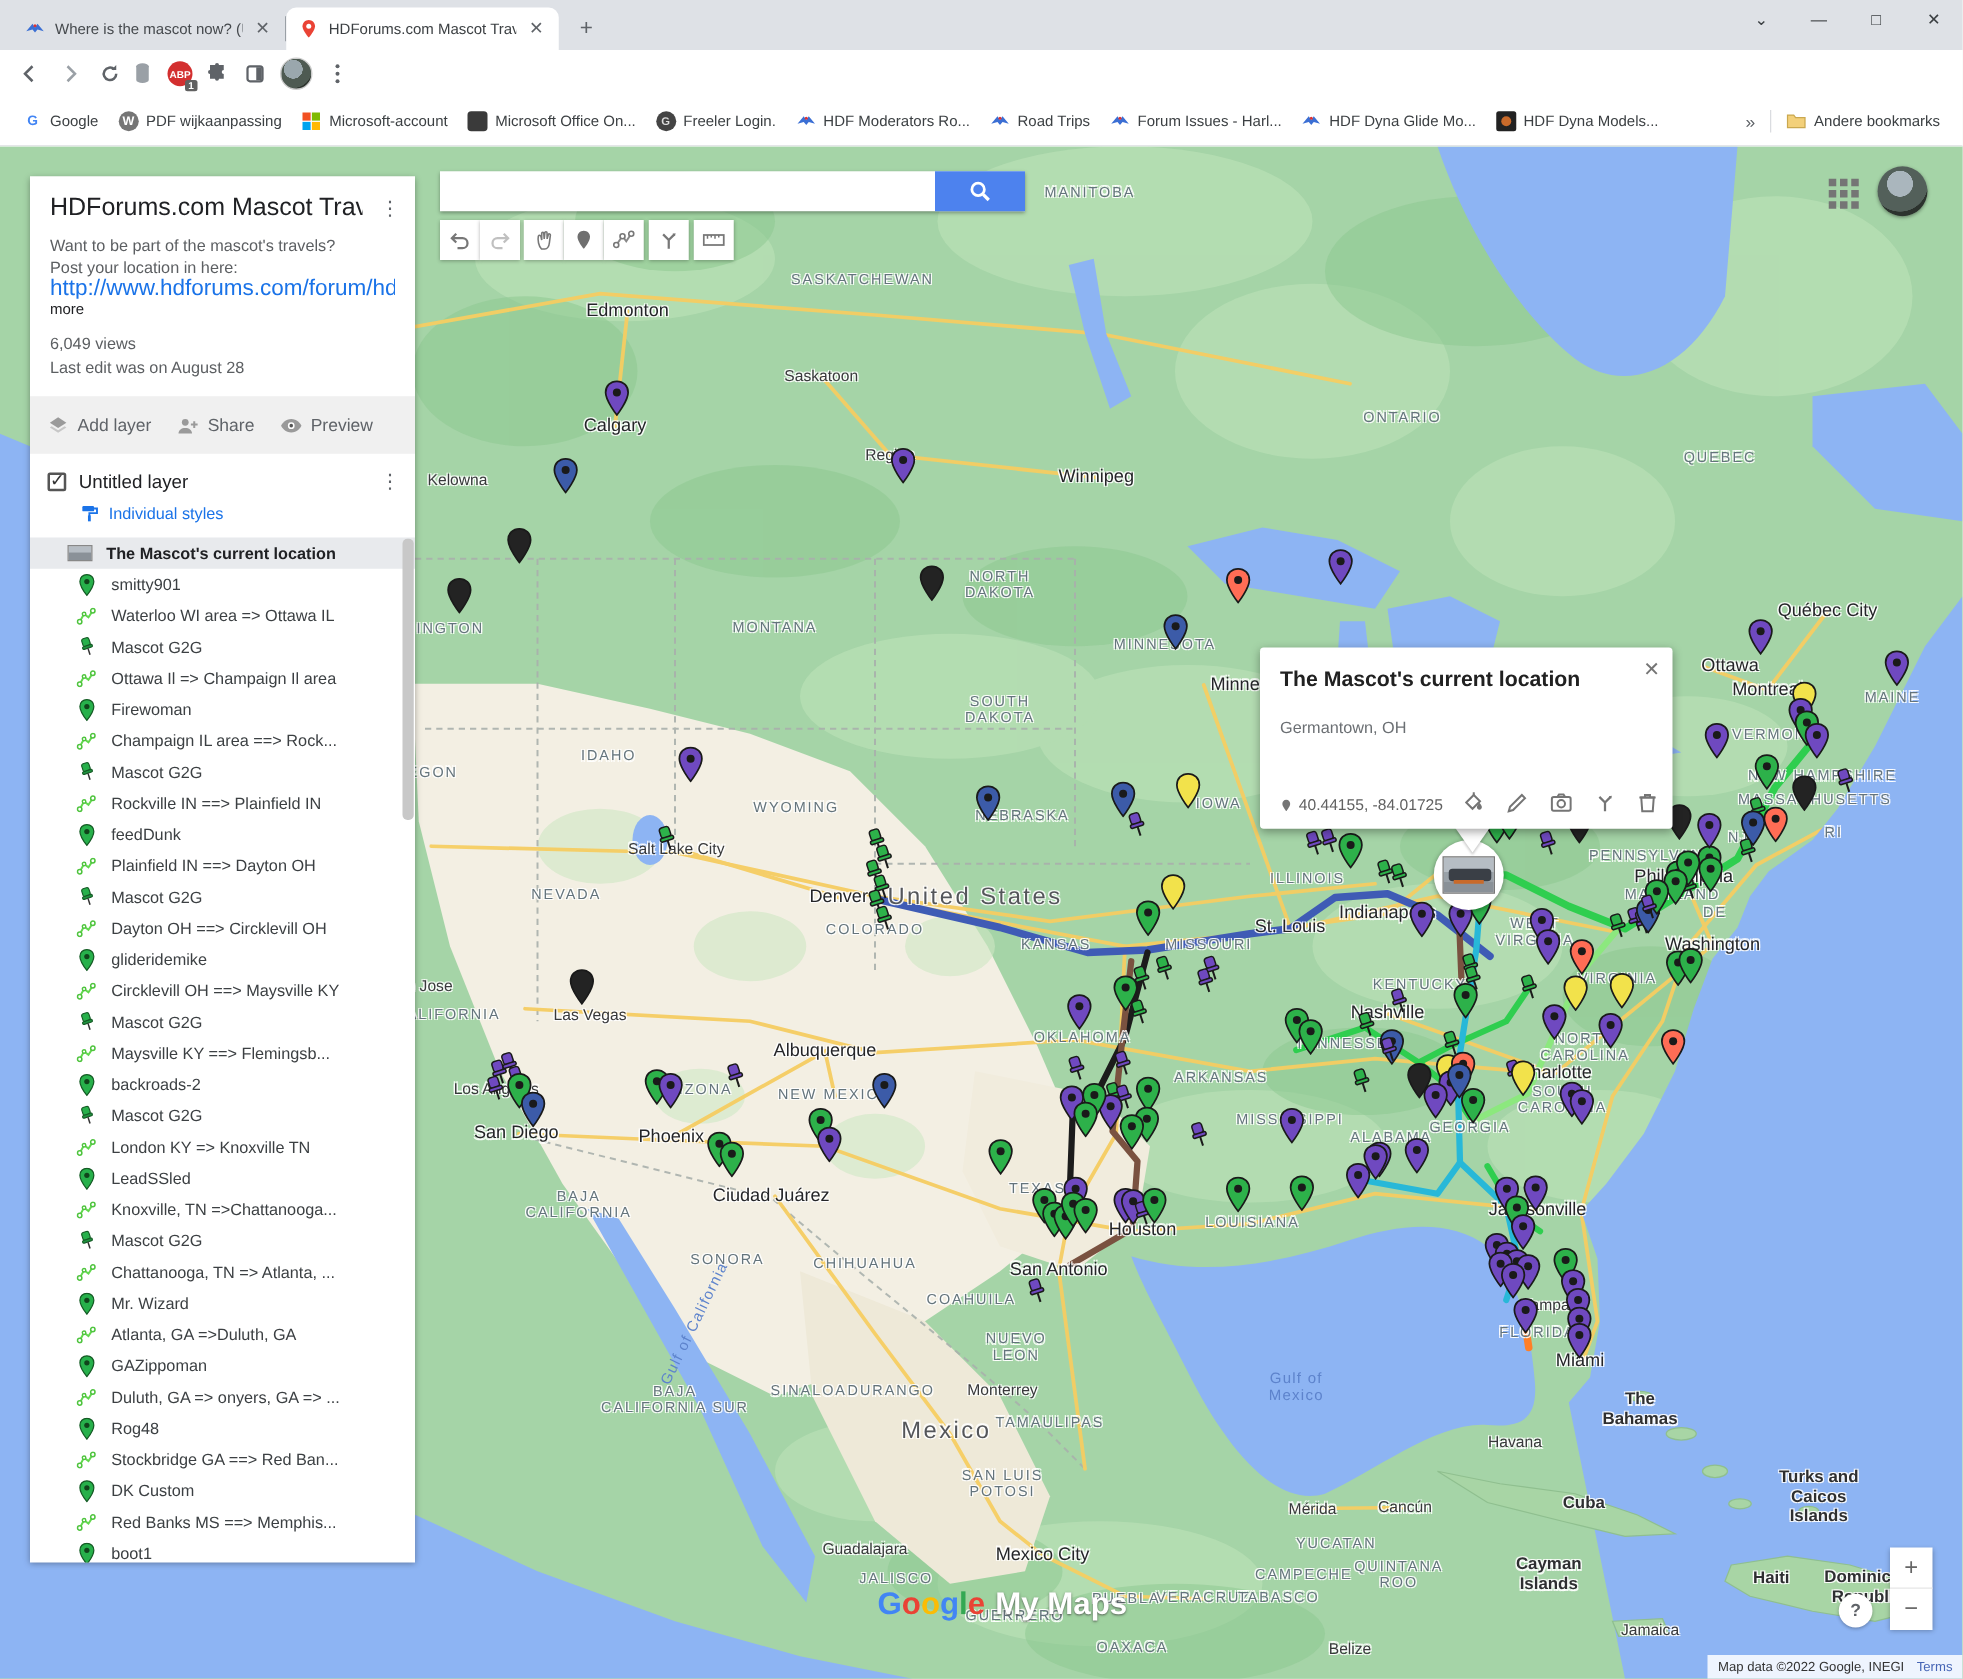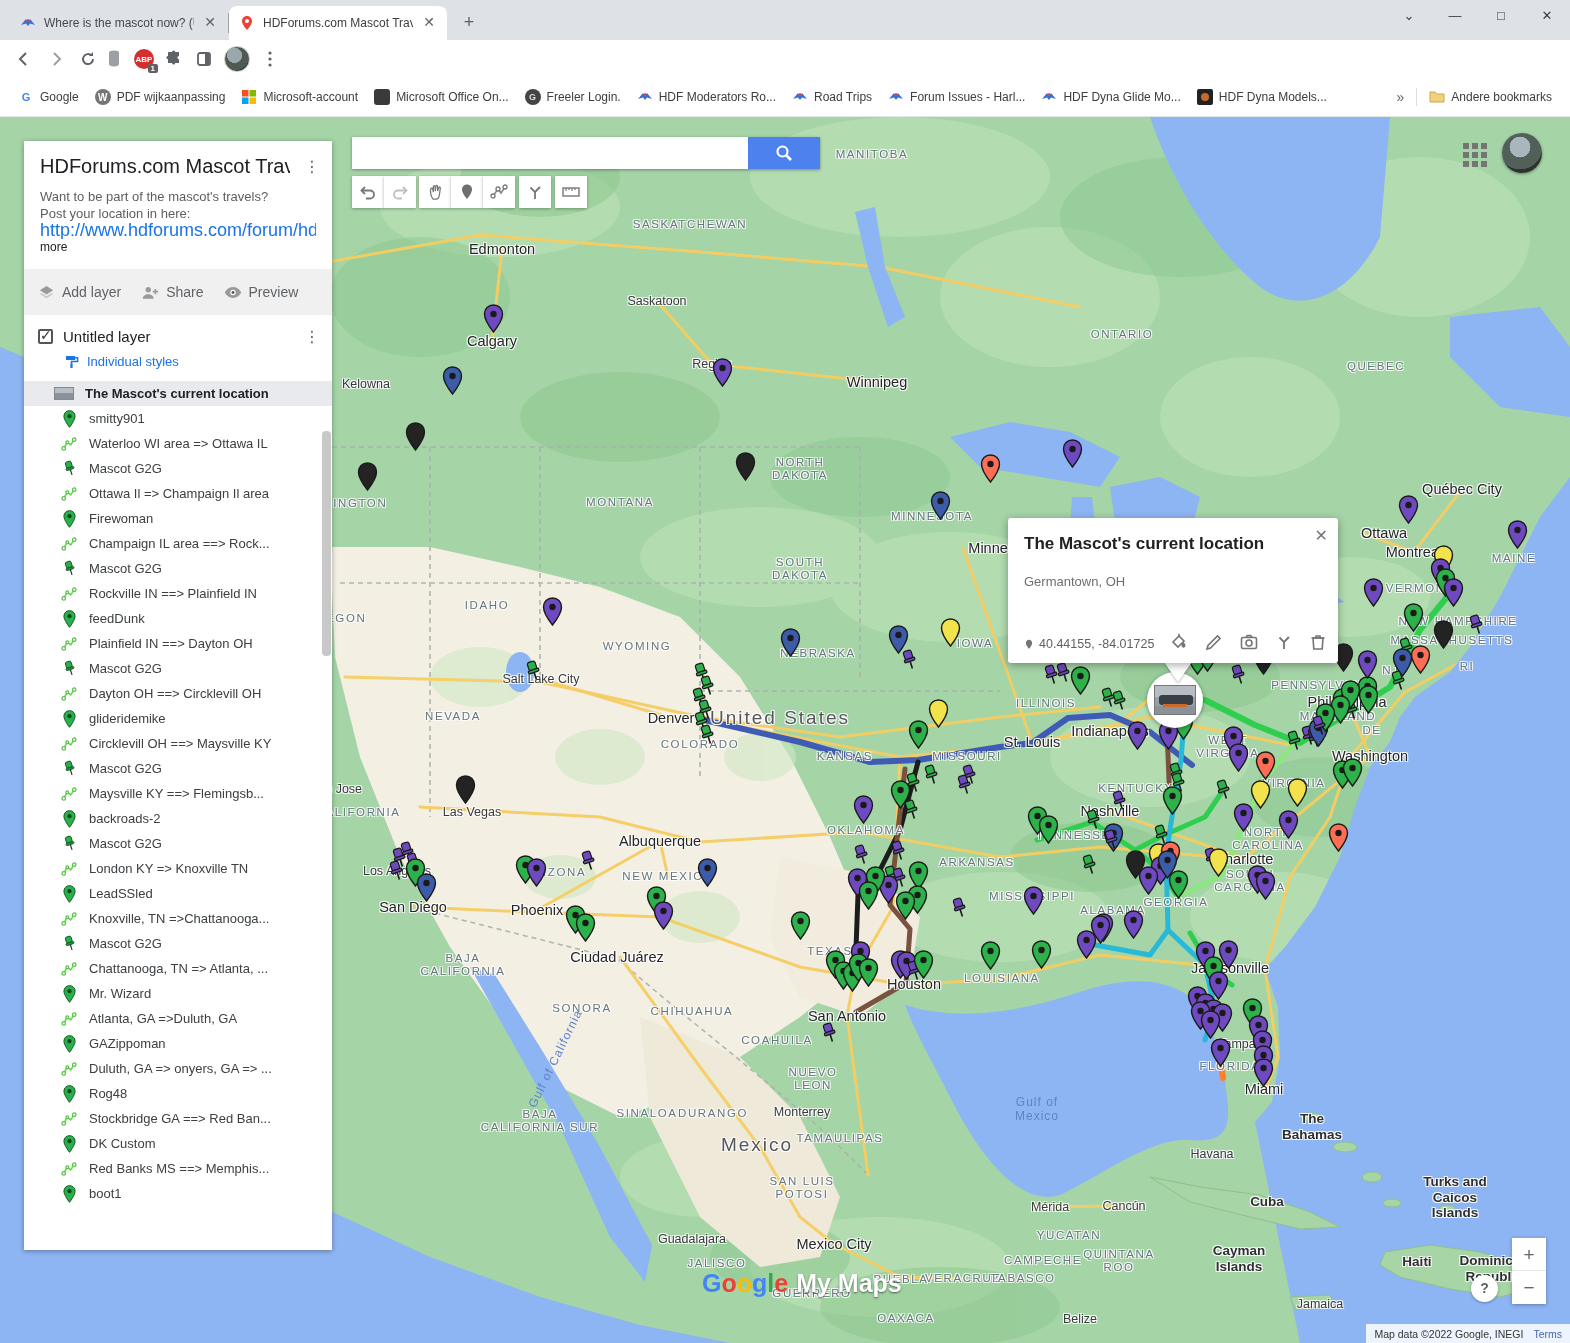--- a/index.html
+++ b/index.html
@@ -1433,20 +1433,24 @@
   <div class="panel">
     <div class="p-head">
       <div class="p-title">HDForums.com Mascot Travels ...</div>
       <div class="p-kebab">⋮</div>
       <div class="p-desc">
         <span>Want to be part of the mascot's travels?</span><br>
         <span>Post your location in here:</span>
       </div>
       <a class="p-link">http://www.hdforums.com/forum/hdforums-</a>
       <div class="p-more">more</div>
+      <div class="p-views">
+        <span>6,049 views</span><br>
+        <span>Last edit was on August 28</span>
+      </div>
     </div>
     <div class="p-actions">
       <div class="p-act">
         <svg width="17" height="17" viewBox="0 0 18 18">
             <path d="M9 2 L16 6.5 L9 11 L2 6.5 Z" fill="#9a9a9a"></path>
             <path d="M3.5 9.5 L9 13 L14.5 9.5 L16 10.5 L9 15 L2 10.5 Z" fill="#c7c7c7"></path>
           </svg>
         <span>Add layer</span>
       </div>
       <div class="p-act">

